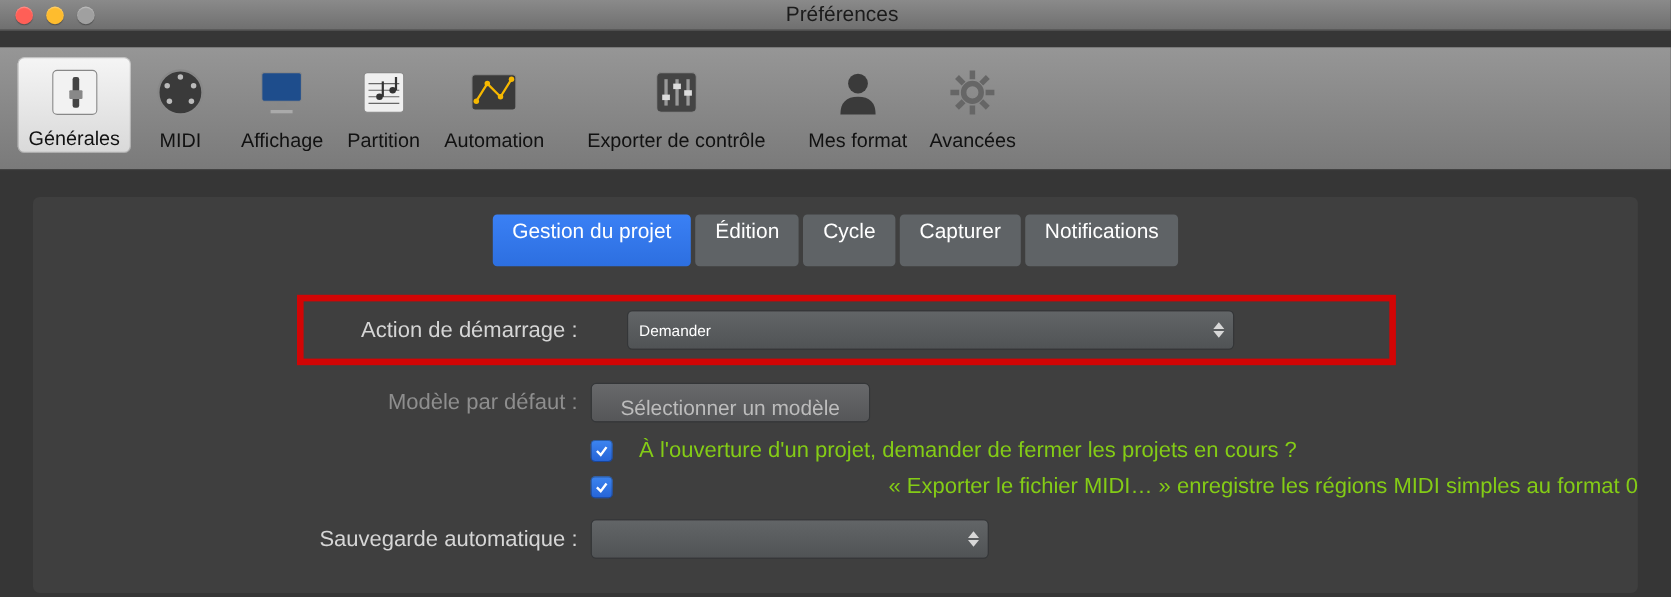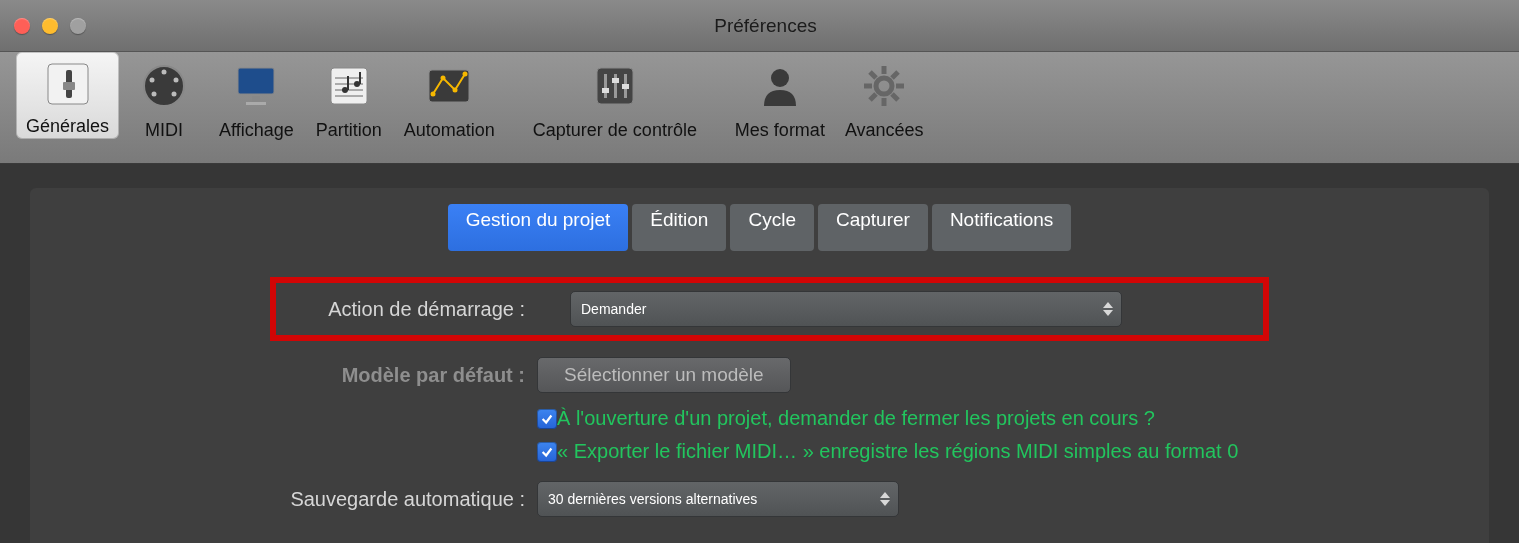--- a/index.html
+++ b/index.html
@@ -22,21 +22,21 @@
     width:1519px;height:543px;
     background:var(--body-bg);
     font-family:-apple-system,"Helvetica Neue",Helvetica,Arial,sans-serif;
     font-size:17px;
     color:var(--text);
     overflow:hidden;
   }
 
   
   .titlebar{
-    height:52px;
+    height:28px;
     background:linear-gradient(to bottom,var(--titlebar-a),var(--titlebar-b));
     display:flex;align-items:center;
     padding:0 14px;
     border-bottom:1px solid #555;
     box-sizing:border-box;
   }
   .traffic{display:flex;gap:12px;}
   .dot{width:16px;height:16px;border-radius:50%;box-shadow:inset 0 1px 1px rgba(255,255,255,.3),0 1px 1px rgba(0,0,0,.3);}
   .dot.red{background:#ff5f57;}
   .dot.yellow{background:#febc2e;}
@@ -44,25 +44,26 @@
   .title{
     flex:1;text-align:center;
     font-size:19px;color:#1b1b1b;
     margin-left:-60px;
   }
 
   
   .toolbar{
     height:112px;
     background:linear-gradient(to bottom,var(--toolbar-top),var(--toolbar-bot));
-    display:flex;align-items:flex-start;
+    display:flex;align-items:center;
     padding:0 16px 6px 16px;
     gap:0;
     border-bottom:1px solid #3a3a3a;
     box-sizing:border-box;
+    margin-top:15px;
   }
   .tool{
     display:flex;flex-direction:column;align-items:center;
     padding:6px 10px 2px 10px;
     border-radius:6px;
     cursor:default;
     min-width:70px;
   }
   .tool.active{
     background:linear-gradient(to bottom,#f5f5f5,#d9d9d9);
@@ -108,21 +109,21 @@
     margin-bottom:14px;
     padding:0 60px 0 0;
   }
   .row .label{
     width:495px;
     text-align:right;
     padding-right:12px;
     font-size:20px;
     color:#d6d6d6;
   }
-  .row .label.dim{color:#8e8e8e;font-weight:bold;}
+  .row .label.dim{color:#8e8e8e;}
   .row.highlight{
     position:relative;
   }
   .row.highlight::before{
     content:"";
     position:absolute;
     left:240px;right:220px;top:-14px;bottom:-14px;
     border:6px solid var(--red);
     pointer-events:none;
   }
@@ -149,27 +150,27 @@
   .select .stepper-arrows .up{border-bottom:6px solid #d8d8d8;}
   .select .stepper-arrows .down{border-top:6px solid #d8d8d8;}
 
   .button{
     height:34px;
     background:linear-gradient(to bottom,#68696b,#555658);
     border:1px solid var(--select-border);
     border-radius:5px;
     padding:0 26px;
     font-size:19px;color:#bcbcbc;
-    display:inline-flex;align-items:center;
+    display:inline-flex;align-items:flex-end;
   }
 
   .checkrow{
     margin-left:507px;
-    display:flex;align-items:center;gap:0;
-    font-size:20px;color:#22c55e;
+    display:flex;align-items:center;gap:24px;
+    font-size:20px;color:#84cc16;
     margin-bottom:10px;
   }
   .checkbox{
     width:20px;height:20px;border-radius:4px;
     background:linear-gradient(to bottom,#3d85f0,#2563d6);
     display:flex;align-items:center;justify-content:center;
     box-shadow:inset 0 0 0 1px rgba(0,0,0,.3);
   }
   .checkbox svg{width:14px;height:14px;}
 
@@ -262,21 +263,21 @@
       <svg viewBox="0 0 48 48">
           <rect x="6" y="6" width="36" height="36" rx="4" fill="#444" stroke="#888"></rect>
           <rect x="13" y="12" width="3" height="24" fill="#999"></rect>
           <rect x="23" y="12" width="3" height="24" fill="#999"></rect>
           <rect x="33" y="12" width="3" height="24" fill="#999"></rect>
           <rect x="11" y="26" width="7" height="5" fill="#ddd"></rect>
           <rect x="21" y="16" width="7" height="5" fill="#ddd"></rect>
           <rect x="31" y="22" width="7" height="5" fill="#ddd"></rect>
         </svg>
     </div>
-    <span class="lbl">Capturer de contrôle</span>
+    <span class="lbl">Exporter de contrôle</span>
   </div>
 
   <div class="tool">
     <div class="ico">
       <svg viewBox="0 0 48 48">
           <circle cx="24" cy="16" r="9" fill="#3a3a3a"></circle>
           <path d="M8 44 Q8 28 24 28 Q40 28 40 44 Z" fill="#3a3a3a"></path>
         </svg>
     </div>
     <span class="lbl">Mes format</span>
@@ -334,33 +335,32 @@
 
     <div class="checkrow">
       <div class="checkbox">
         <svg viewBox="0 0 16 16">
             <polyline points="3,8 7,12 13,4" fill="none" stroke="#fff" stroke-width="2.5"></polyline>
           </svg>
       </div>
       <span>À l'ouverture d'un projet, demander de fermer les projets en cours ?</span>
     </div>
 
-    <div class="checkrow" style="margin-bottom:18px;">
+    <div class="checkrow" style="margin-bottom:18px;justify-content:space-between;">
       <div class="checkbox">
         <svg viewBox="0 0 16 16">
             <polyline points="3,8 7,12 13,4" fill="none" stroke="#fff" stroke-width="2.5"></polyline>
           </svg>
       </div>
       <span>« Exporter le fichier MIDI… » enregistre les régions MIDI simples au format 0</span>
     </div>
 
     <div class="row">
       <div class="label">Sauvegarde automatique :</div>
       <div class="select small">
-        <span>30 dernières versions alternatives</span>
         <div class="stepper-arrows">
             <span class="up"></span>
             <span class="down"></span>
           </div>
       </div>
     </div>
 
   </div>
 </div>
 

